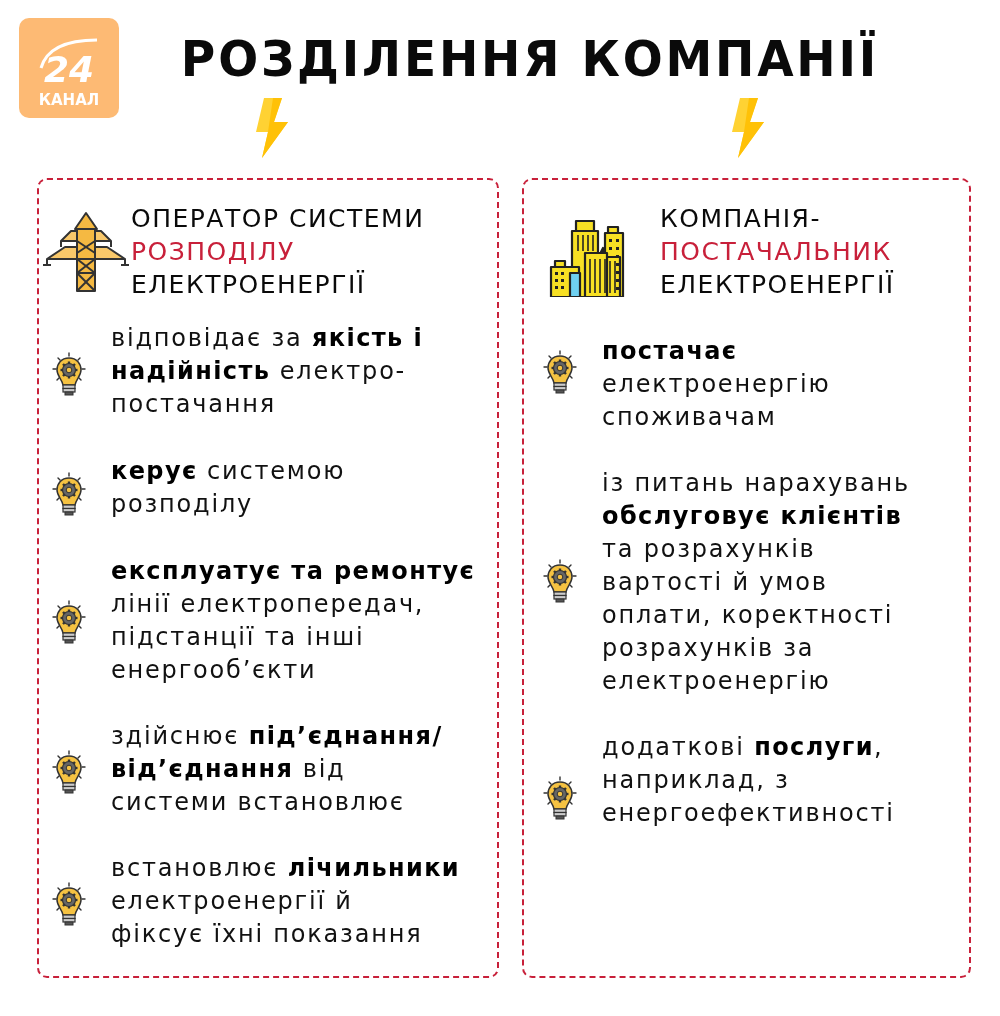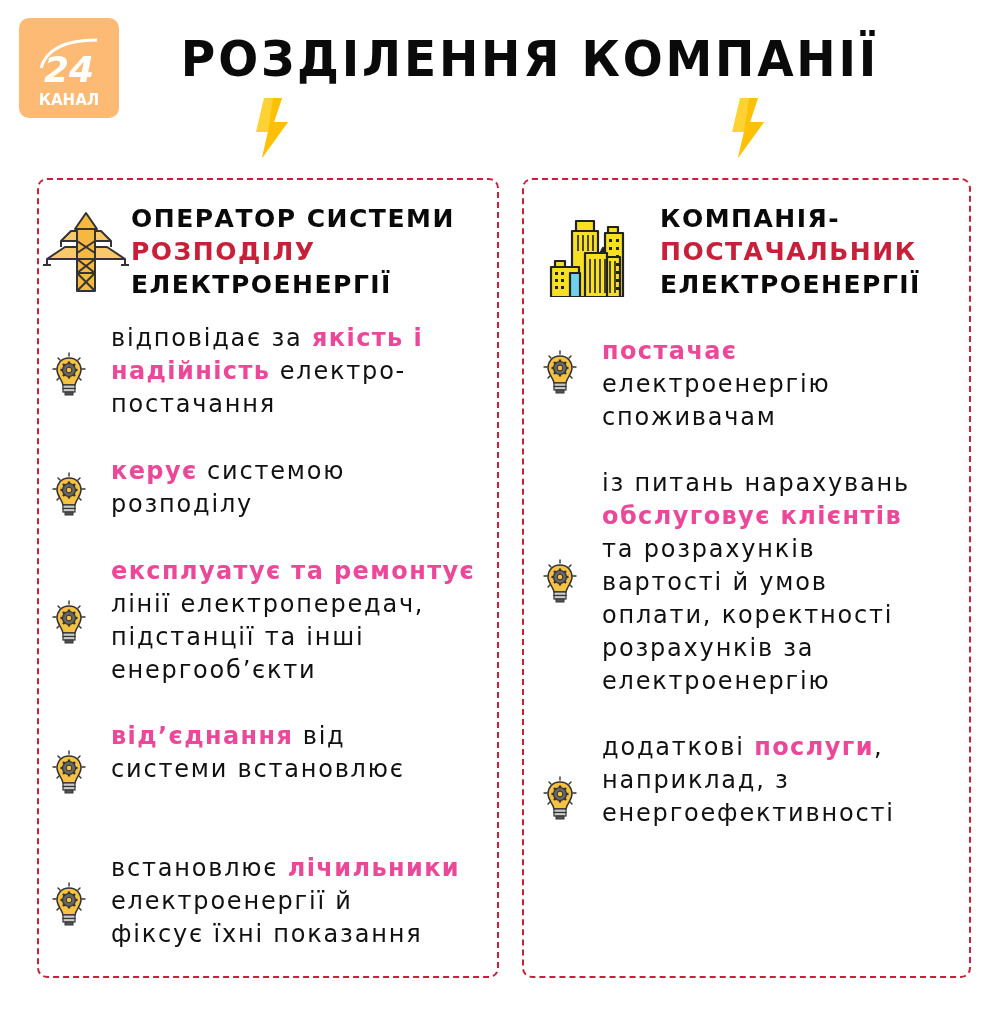--- a/index.html
+++ b/index.html
@@ -31,41 +31,41 @@
     .panel-right { left: 522px; width: 449px; }
 
     .panel-head {
       position: absolute; top: 22px; left: 0; right: 0; height: 110px;
     }
     .head-icon { position: absolute; top: 5px; width: 90px; height: 90px; }
     .panel-left .head-icon { left: 2px; }
     .panel-right .head-icon { left: 24px; }
 
     .head-text {
-      position: absolute; top: 0; font-weight: bold; font-size: 25px; line-height: 33px;
+      position: absolute; top: 0; font-weight: normal; font-size: 25px; line-height: 33px;
       letter-spacing: 1.5px; color: #0a0a0a;
     }
     .panel-left .head-text { left: 92px; }
     .panel-right .head-text { left: 136px; }
     .head-text .line { display: block; white-space: nowrap; }
     .head-text .red { color: #c8203a; }
 
     .item { position: absolute; left: 0; right: 0; }
     .bulb { position: absolute; width: 34px; height: 48px; }
     .panel-left .bulb { left: 13px; }
     .panel-right .bulb { left: 19px; }
 
     .item-text {
       position: absolute; font-size: 24px; line-height: 33px; letter-spacing: 1.8px;
       color: #111111; white-space: nowrap;
     }
     .panel-left .item-text { left: 72px; }
     .panel-right .item-text { left: 78px; }
     .item-text .line { display: block; }
-    .hl { color: #ec4899; font-weight: bold; letter-spacing: 1.4px; }
+    .hl { color: #000000; font-weight: bold; letter-spacing: 1.4px; }
   </style>
 </head>
 <body>
 
 <div class="logo">
   <svg width="100" height="100" viewBox="0 0 100 100">
     <path d="M22 50 Q30 22 78 22" stroke="#fff" stroke-width="3" fill="none"></path>
     <text x="50" y="64" text-anchor="middle" font-family="DejaVu Sans, sans-serif" font-weight="bold" font-style="italic" font-size="36" fill="#fff">24</text>
     <text x="50" y="87" text-anchor="middle" font-family="DejaVu Sans, sans-serif" font-weight="bold" font-size="15" fill="#fff">КАНАЛ</text>
   </svg>
@@ -176,20 +176,21 @@
       <span class="line">підстанції та інші</span>
       <span class="line">енергооб’єкти</span>
     </div>
   </div>
 
   <div class="item" style="top:540px;">
     <svg class="bulb" style="top:30px;">
         <use href="#bulb"></use>
       </svg>
     <div class="item-text" style="top:0;">
+      <span class="line"><span>здійснює </span><span class="hl">під’єднання/</span></span>
       <span class="line"><span class="hl">від’єднання</span><span> від</span></span>
       <span class="line">системи встановлює</span>
     </div>
   </div>
 
   <div class="item" style="top:672px;">
     <svg class="bulb" style="top:30px;">
         <use href="#bulb"></use>
       </svg>
     <div class="item-text" style="top:0;">

